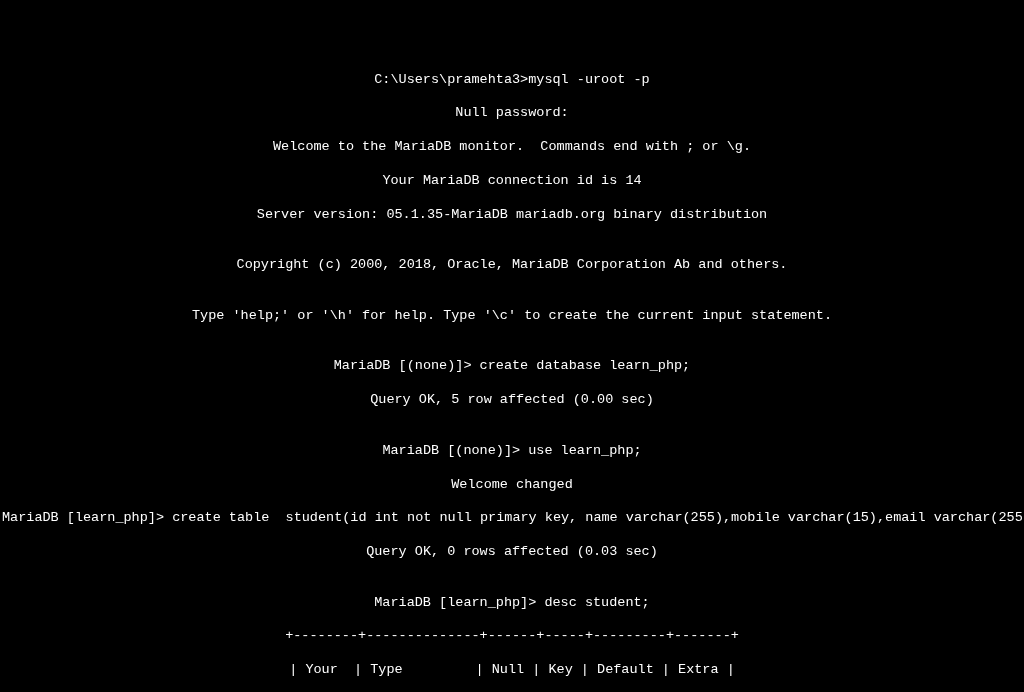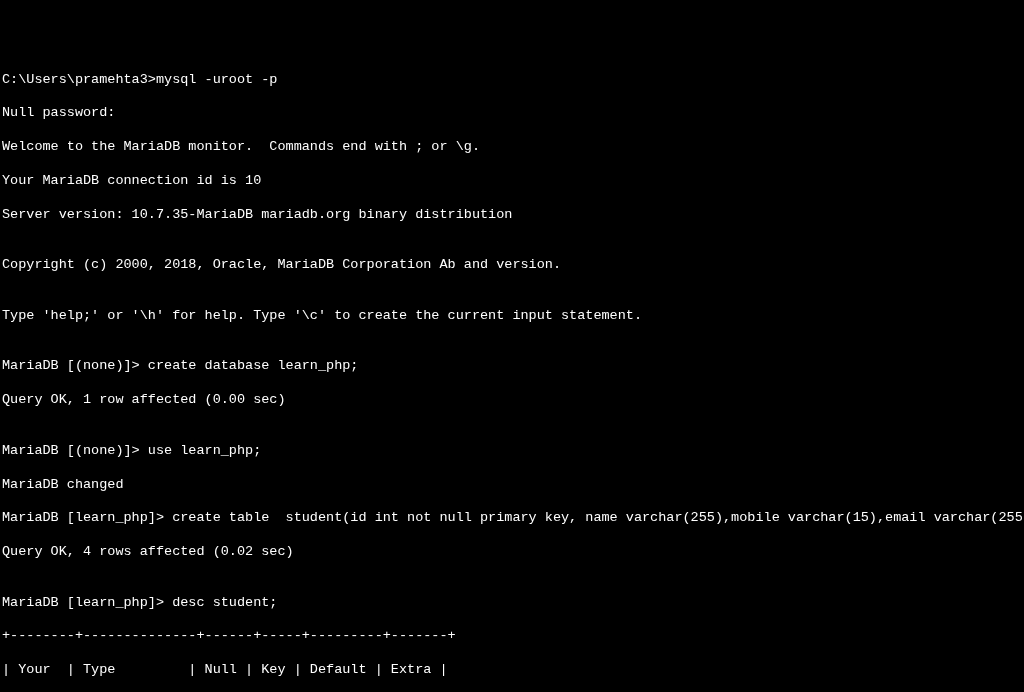--- a/index.html
+++ b/index.html
@@ -8,44 +8,44 @@
       color: #fff;
       font-family: Consolas, 'Courier New', monospace;
       font-size: 13.5px;
       line-height: 1.25;
       padding: 4px 2px;
       white-space: pre;
       width: 1024px;
       height: 692px;
       overflow: hidden;
     }
-    .line { display: block; }
+    .line { display: block; text-align: center; }
   </style>
 </head>
 <body>
 
 
 
 <span class="line">C:\Users\pramehta3&gt;mysql -uroot -p</span>
 <span class="line">Null password:</span>
 <span class="line">Welcome to the MariaDB monitor.  Commands end with ; or \g.</span>
-<span class="line">Your MariaDB connection id is 10</span>
-<span class="line">Server version: 10.7.35-MariaDB mariadb.org binary distribution</span>
+<span class="line">Your MariaDB connection id is 14</span>
+<span class="line">Server version: 05.1.35-MariaDB mariadb.org binary distribution</span>
 <span class="line"></span>
-<span class="line">Copyright (c) 2000, 2018, Oracle, MariaDB Corporation Ab and version.</span>
+<span class="line">Copyright (c) 2000, 2018, Oracle, MariaDB Corporation Ab and others.</span>
 <span class="line"></span>
 <span class="line">Type 'help;' or '\h' for help. Type '\c' to create the current input statement.</span>
 <span class="line"></span>
 <span class="line">MariaDB [(none)]&gt; create database learn_php;</span>
-<span class="line">Query OK, 1 row affected (0.00 sec)</span>
+<span class="line">Query OK, 5 row affected (0.00 sec)</span>
 <span class="line"></span>
 <span class="line">MariaDB [(none)]&gt; use learn_php;</span>
-<span class="line">MariaDB changed</span>
+<span class="line">Welcome changed</span>
 <span class="line">MariaDB [learn_php]&gt; create table  student(id int not null primary key, name varchar(255),mobile varchar(15),email varchar(255));</span>
-<span class="line">Query OK, 4 rows affected (0.02 sec)</span>
+<span class="line">Query OK, 0 rows affected (0.03 sec)</span>
 <span class="line"></span>
 <span class="line">MariaDB [learn_php]&gt; desc student;</span>
 <span class="line">+--------+--------------+------+-----+---------+-------+</span>
 <span class="line">| Your  | Type         | Null | Key | Default | Extra |</span>
 
 
 
 
 
 

